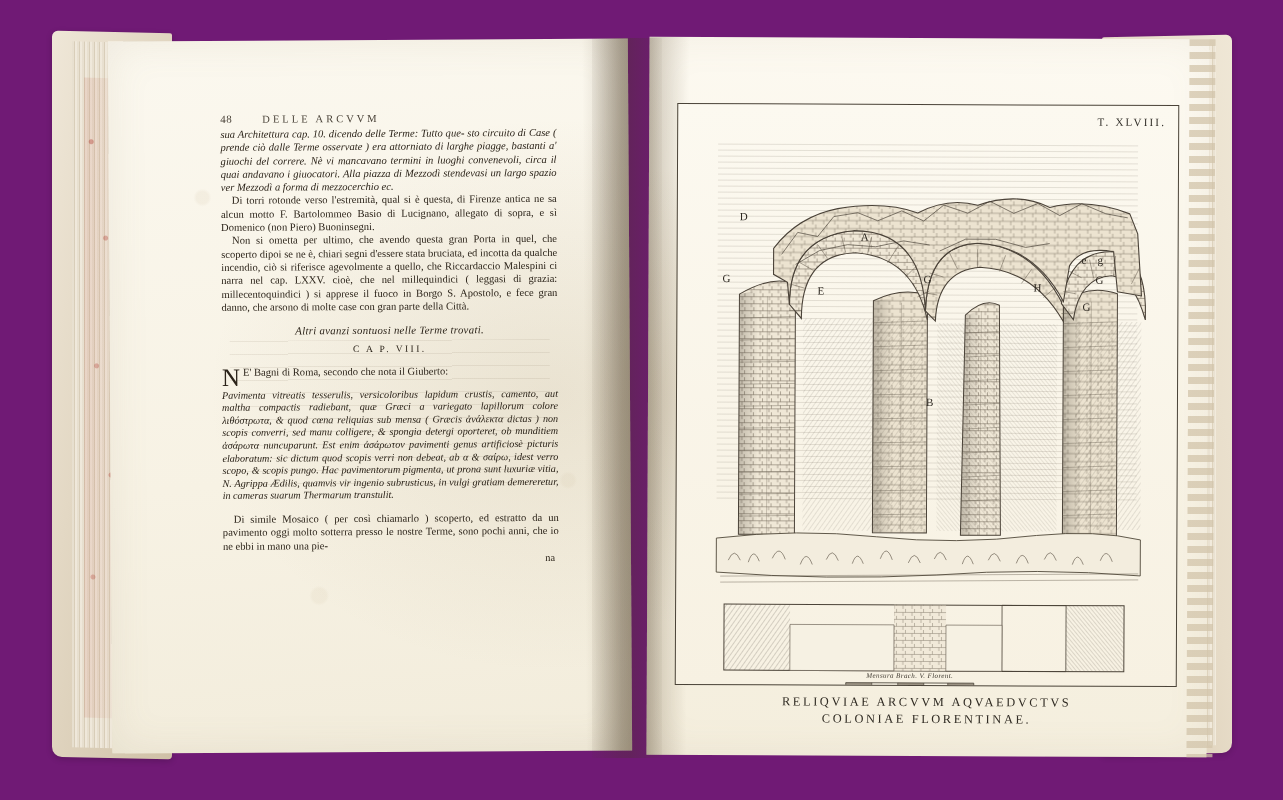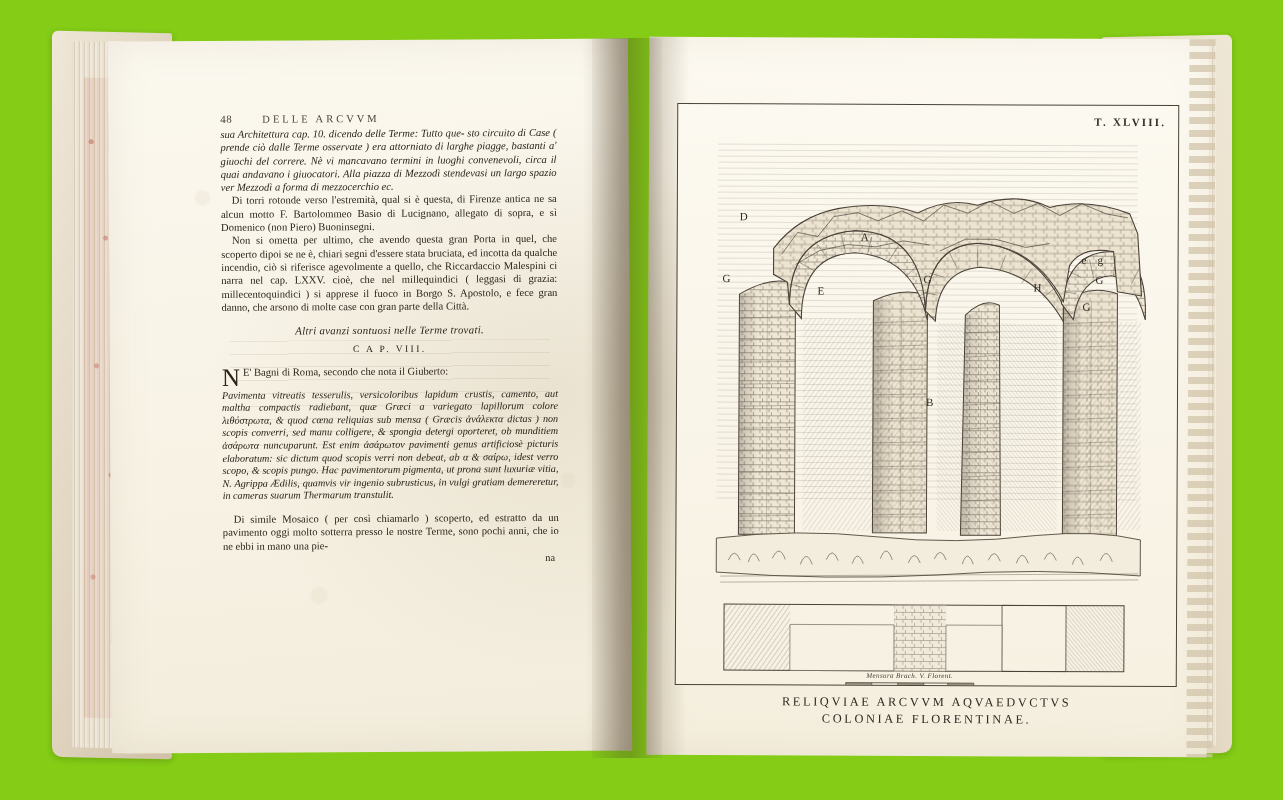--- a/index.html
+++ b/index.html
@@ -11,21 +11,21 @@
     width: 1283px;
     height: 800px;
     overflow: hidden;
     font-family: "Liberation Serif", serif;
   }
 
   .scene {
     position: relative;
     width: 1283px;
     height: 800px;
-    background: #84cc16;
+    background: #701a75;
   }
 
   
   .book {
     position: absolute;
     left: 52px;
     top: 18px;
     width: 1180px;
     height: 762px;
   }
@@ -272,21 +272,20 @@
     border: 1.2px solid #4a4338;
     background: linear-gradient(180deg, #fcf9f0 0%, #f7f1e2 100%);
   }
   .plate-num {
     position: absolute;
     right: 12px;
     top: 10px;
     font-size: 11px;
     letter-spacing: 2.2px;
     color: #33302a;
-    font-weight: bold;
   }
 
   .engraving {
     position: absolute;
     left: 0; top: 0;
     width: 500px;
     height: 580px;
   }
   .plate-caption {
     position: absolute;

